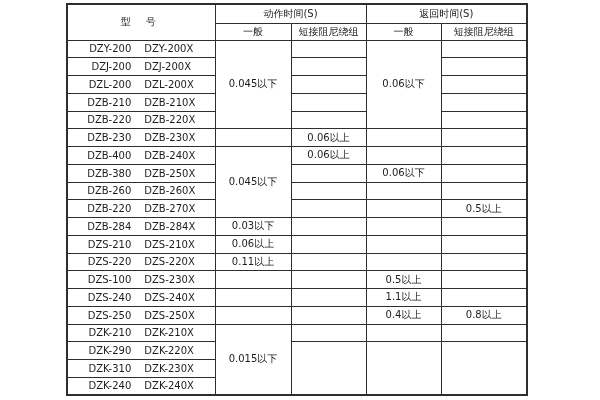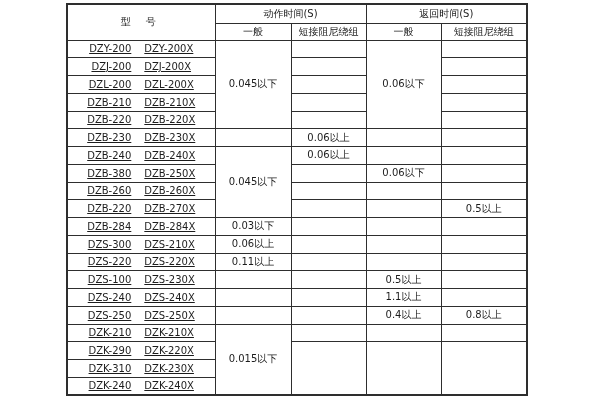--- a/index.html
+++ b/index.html
@@ -23,21 +23,21 @@
     border:1px solid #2e2e2e;
     padding:0;margin:0;
     text-align:center;vertical-align:middle;
     font-weight:normal;
     overflow:hidden;white-space:nowrap;
   }
   thead tr.h1{height:19px;}
   thead tr.h2{height:17px;font-family:Liberation Mono, monospace;}
   tbody tr{height:17px;}
   th[data-name="header-model"]{letter-spacing:6px;}
-  .model-cell{padding:0;text-decoration:underline;}
+  .model-cell{padding:0;}
   .model-pair{display:flex;justify-content:center;align-items:center;gap:13px;}
 </style>
 </head>
 <body>
 
 <div class="table-wrap" data-name="spec-table-container">
 <table data-name="spec-table">
   <colgroup>
     <col class="col-model">
         <col class="col-ag">
@@ -119,21 +119,21 @@
             </div>
           </td>
       <td data-name="action-general-cell"></td>
       <td data-name="action-damping-cell">0.06以上</td>
       <td data-name="return-general-cell"></td>
       <td data-name="return-damping-cell"></td>
     </tr>
     <tr data-name="table-row">
       <td class="model-cell" data-name="model-cell">
             <div class="model-pair">
-              <span data-name="model-name-a">DZB-240</span>
+              <span data-name="model-name-a">DZB-400</span>
               <span data-name="model-name-b">DZB-240X</span>
             </div>
           </td>
       <td rowspan="4" data-name="action-general-cell">0.045以下</td>
       <td data-name="action-damping-cell">0.06以上</td>
       <td data-name="return-general-cell"></td>
       <td data-name="return-damping-cell"></td>
     </tr>
     <tr data-name="table-row">
       <td class="model-cell" data-name="model-cell">
@@ -176,21 +176,21 @@
             </div>
           </td>
       <td data-name="action-general-cell">0.03以下</td>
       <td data-name="action-damping-cell"></td>
       <td data-name="return-general-cell"></td>
       <td data-name="return-damping-cell"></td>
     </tr>
     <tr data-name="table-row">
       <td class="model-cell" data-name="model-cell">
             <div class="model-pair">
-              <span data-name="model-name-a">DZS-300</span>
+              <span data-name="model-name-a">DZS-210</span>
               <span data-name="model-name-b">DZS-210X</span>
             </div>
           </td>
       <td data-name="action-general-cell">0.06以上</td>
       <td data-name="action-damping-cell"></td>
       <td data-name="return-general-cell"></td>
       <td data-name="return-damping-cell"></td>
     </tr>
     <tr data-name="table-row">
       <td class="model-cell" data-name="model-cell">

